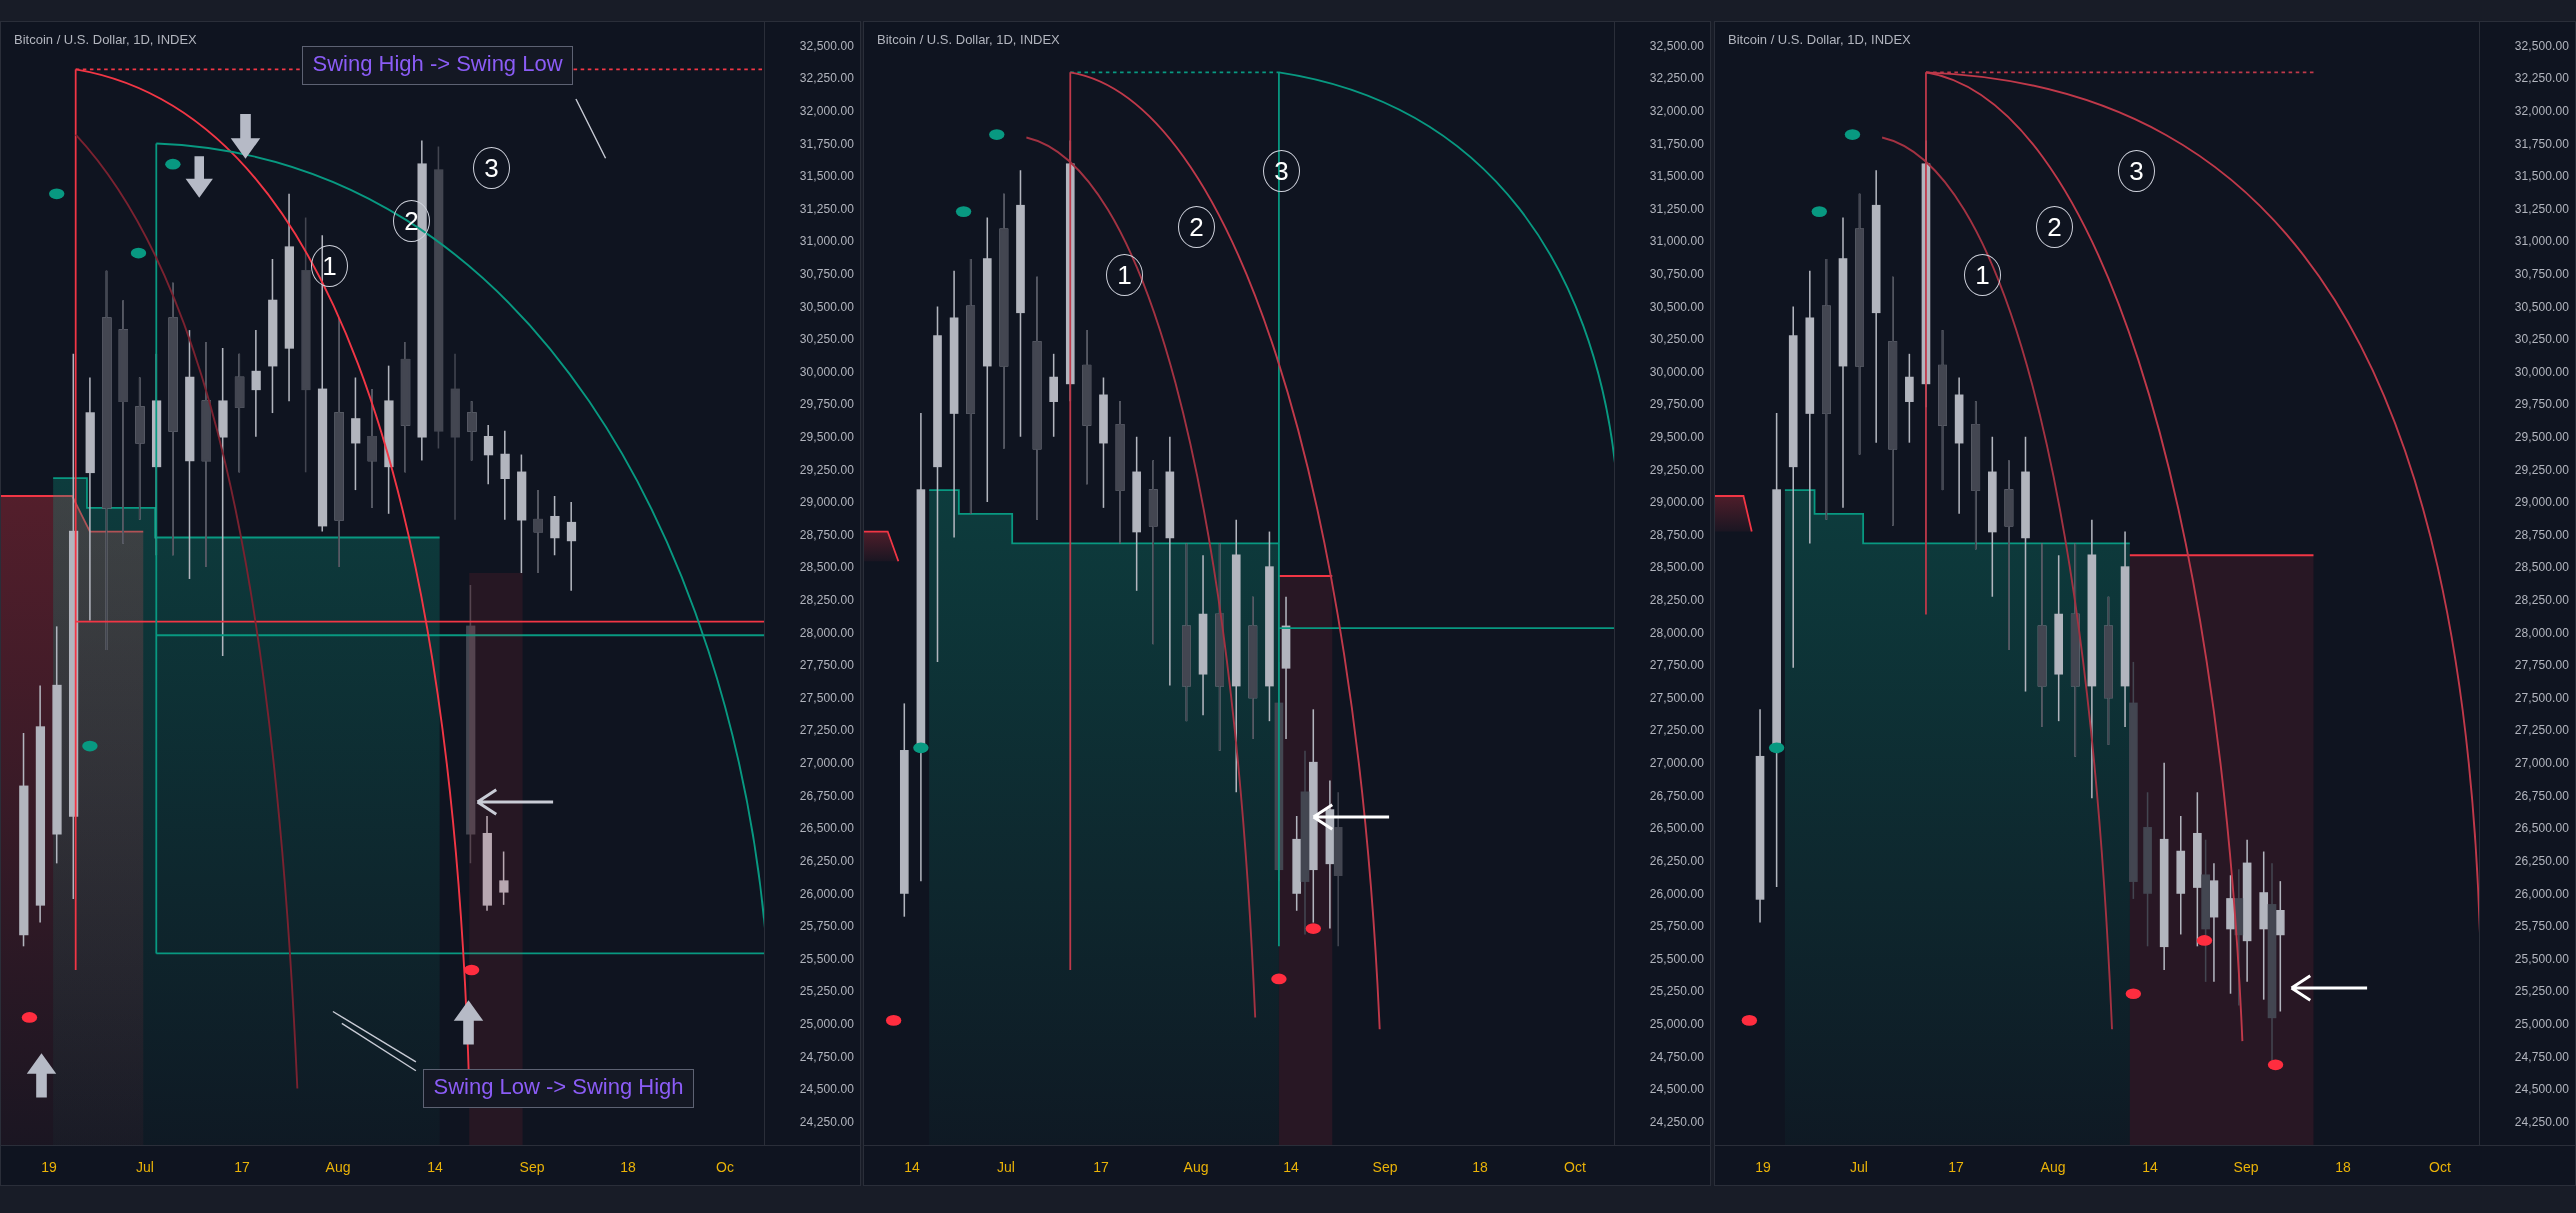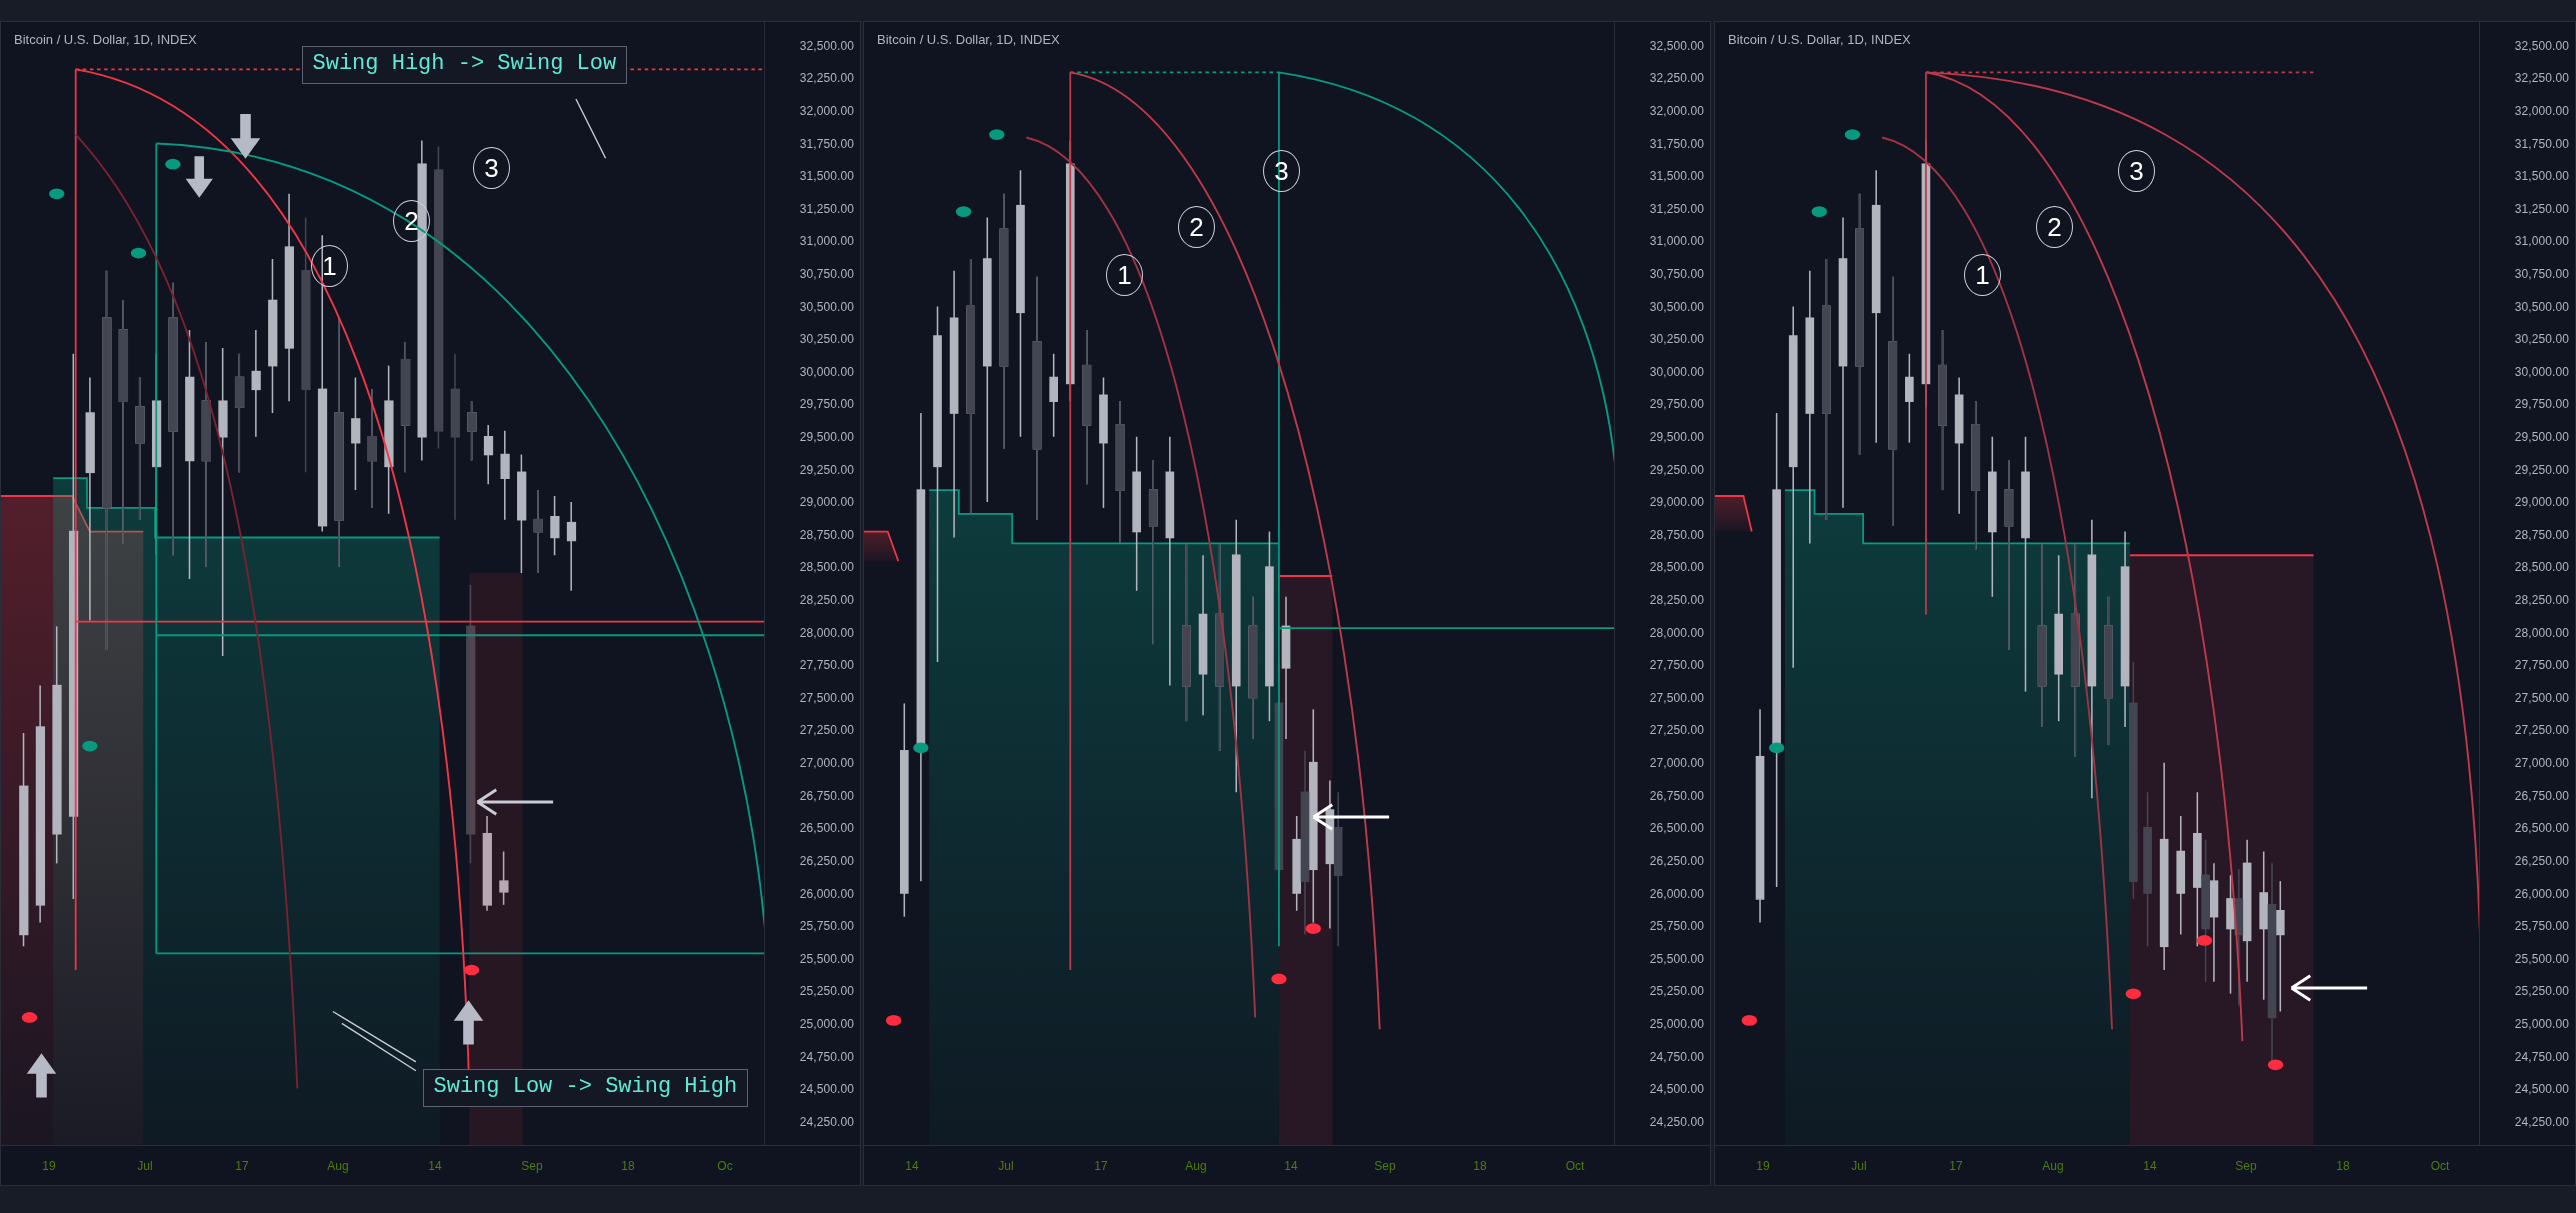--- a/index.html
+++ b/index.html
@@ -57,40 +57,40 @@
     position:absolute;right:6px;font-size:12px;color:#b2b5be;
     transform:translateY(-50%);white-space:nowrap;letter-spacing:0.1px;
   }
 
   
   .time-scale{
     position:absolute;left:0;right:0;bottom:0;height:39px;
     border-top:0.6px solid #2a2e39;background:#0f1420;
   }
   .time-tick{
-    position:absolute;top:13px;font-size:12px;color:#4d7c0f;
+    position:absolute;top:13px;font-size:14px;color:#eab308;
     transform:translateX(-50%);white-space:nowrap;
   }
 
   
   .chart-svg{position:absolute;left:0;top:0;width:100%;height:100%;display:block;}
 
   
   .badge{
     position:absolute;width:37px;height:42px;border:1.2px solid #cfd2dc;
     border-radius:50%;display:flex;align-items:center;justify-content:center;
     font-size:26px;color:#ffffff;z-index:30;box-sizing:border-box;
     background:transparent;
   }
 
   
   .anno-box{
     position:absolute;border:1.2px solid #5d6273;background:#141824;
-    color:#5eead4;font-size:22px;padding:4.2px 9.5px 6.5px 9.5px;
-    white-space:nowrap;z-index:50;font-family:Liberation Mono, monospace;
+    color:#8b5cf6;font-size:22px;padding:4.2px 9.5px 6.5px 9.5px;
+    white-space:nowrap;z-index:50;
   }
 
   
   .arrow-down{position:absolute;z-index:35;}
   .arrow-up{position:absolute;z-index:35;}
   .arrow-left{position:absolute;z-index:35;}
 </style>
 </head>
 <body>
 

